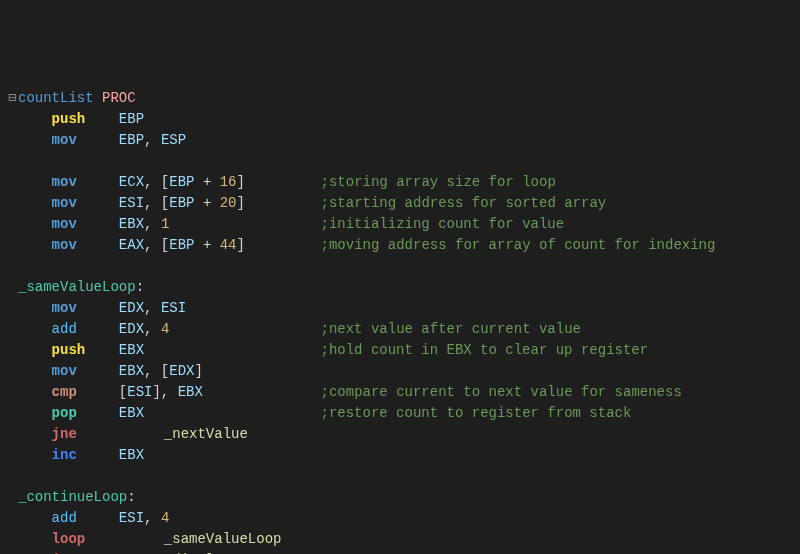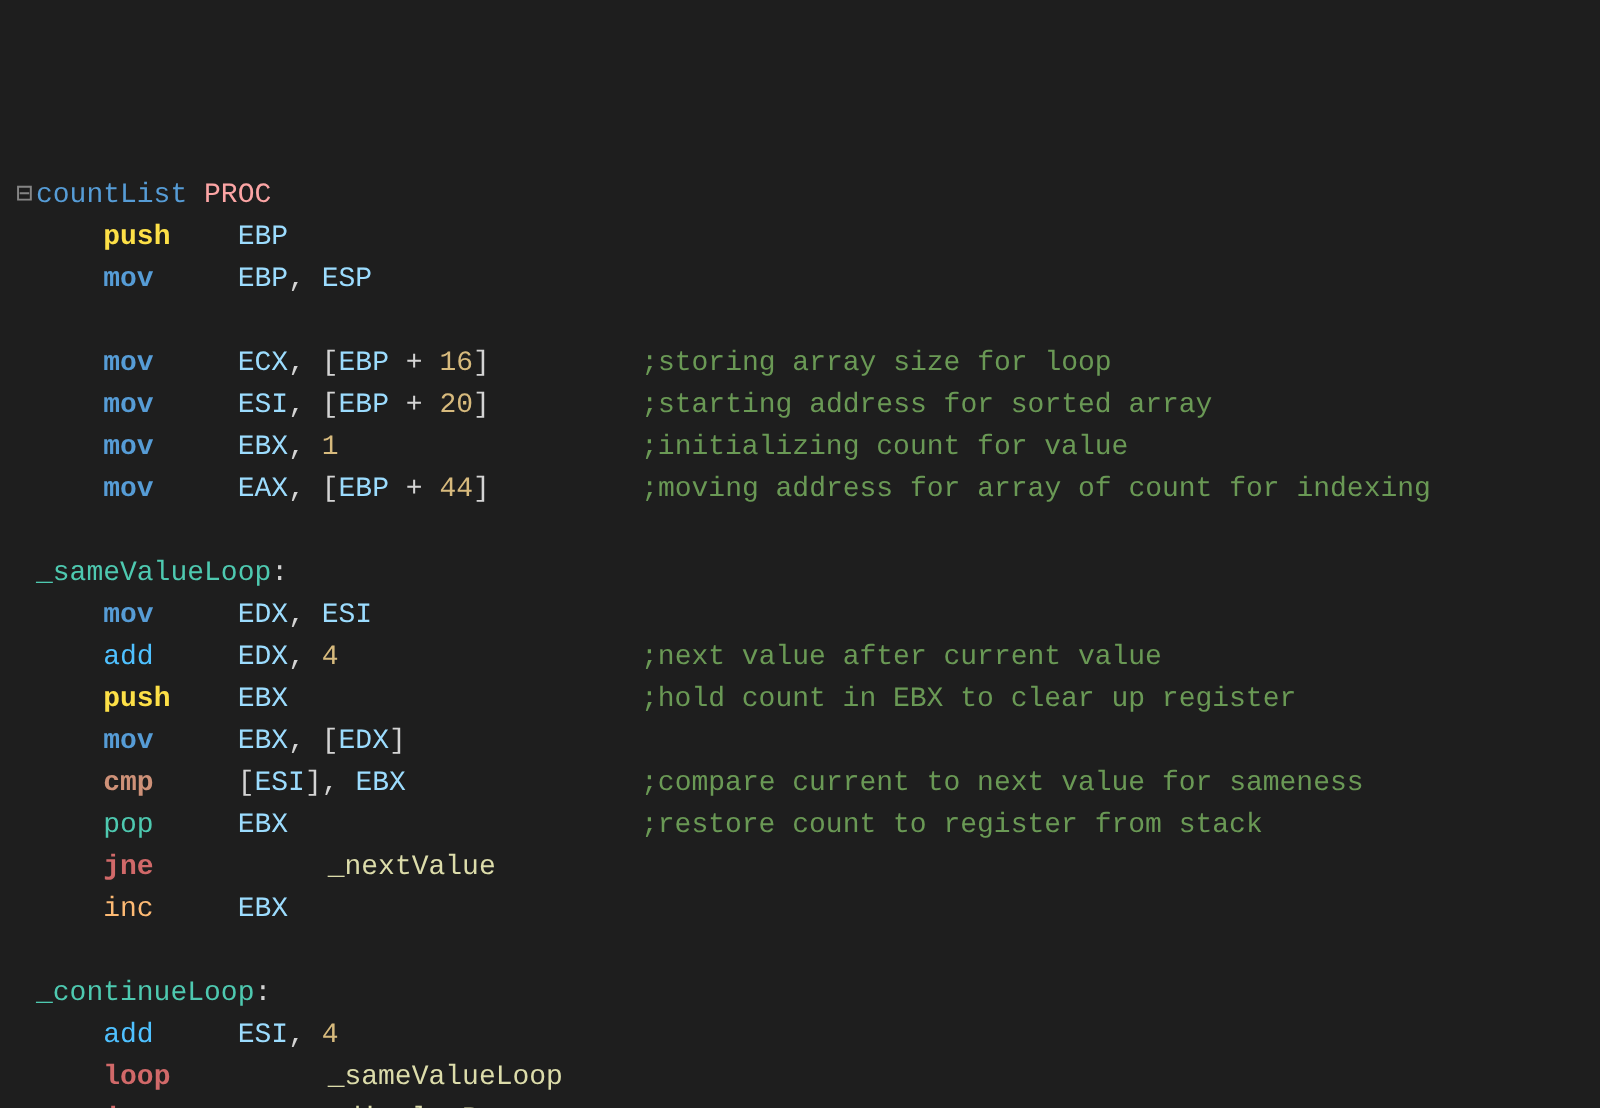--- a/index.html
+++ b/index.html
@@ -21,23 +21,23 @@
     width: 10px;
   }
   .line {
     display: block;
   }
   .kw-proc { color: #fca5a5; }
   .kw-push { color: #fde047; font-weight: bold; }
   .kw-mov { color: #569cd6; font-weight: bold; }
   .kw-add { color: #4fc1ff; font-weight: normal; }
   .kw-cmp { color: #ce9178; font-weight: bold; }
-  .kw-pop { color: #4ec9b0; font-weight: normal; }
+  .kw-pop { color: #4ec9b0; font-weight: bold; }
   .kw-jne { color: #d16969; font-weight: bold; }
-  .kw-inc { color: #fdba74; font-weight: normal; }
+  .kw-inc { color: #3b82f6; font-weight: bold; }
   .kw-loop { color: #d16969; font-weight: bold; }
   .kw-jmp { color: #d16969; font-weight: bold; }
   .reg { color: #9cdcfe; }
   .num { color: #d7ba7d; }
   .label { color: #dcdcaa; margin-left: 45px; }
   .labeldef { color: #4ec9b0; }
   .comment { color: #6a9955; }
   .proc-name { color: #569cd6; }
   .punct { color: #d4d4d4; }
 </style>

